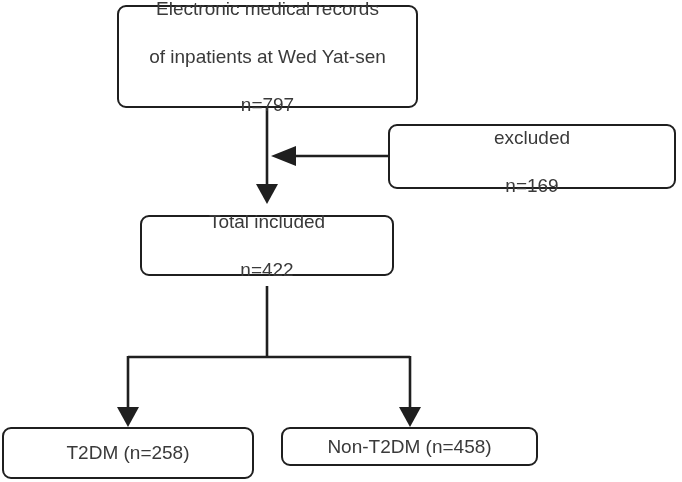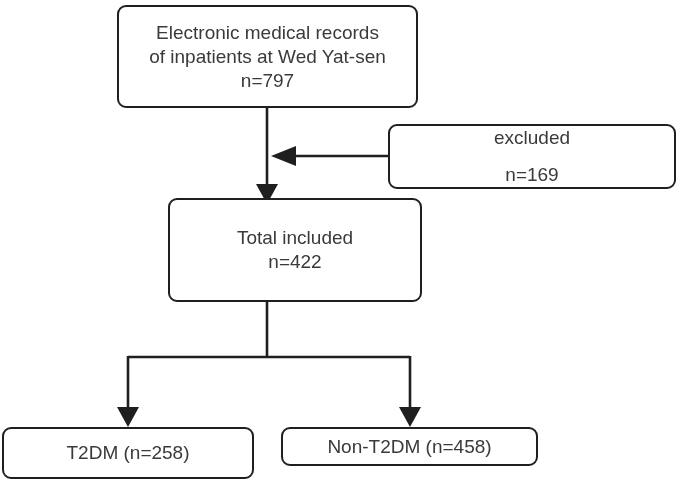--- a/index.html
+++ b/index.html
@@ -40,24 +40,25 @@
     border-radius: 9px;
     background: var(--bg-color);
     display: flex;
     flex-direction: column;
     align-items: center;
     justify-content: center;
     text-align: center;
     color: var(--text-color);
     font-size: 19px;
     line-height: 24px;
+    gap: 24px;
   }
   .node-source   { left: 117px; top:   5px; width: 301px; height: 103px; }
   .node-excluded { left: 388px; top: 124px; width: 288px; height:  65px; justify-content: space-between; }
-  .node-included { left: 140px; top: 198px; width: 254px; height:  104px; margin-left: 28px; }
+  .node-included { left: 140px; top: 215px; width: 254px; height:  61px; }
   .node-t2dm     { left:   2px; top: 427px; width: 252px; height:  52px; }
   .node-nont2dm  { left: 281px; top: 427px; width: 257px; height:  39px; }
 </style>
 </head>
 <body>
 
 <div class="canvas">
 
   <svg class="connector-layer" viewBox="0 0 682 482">
 

